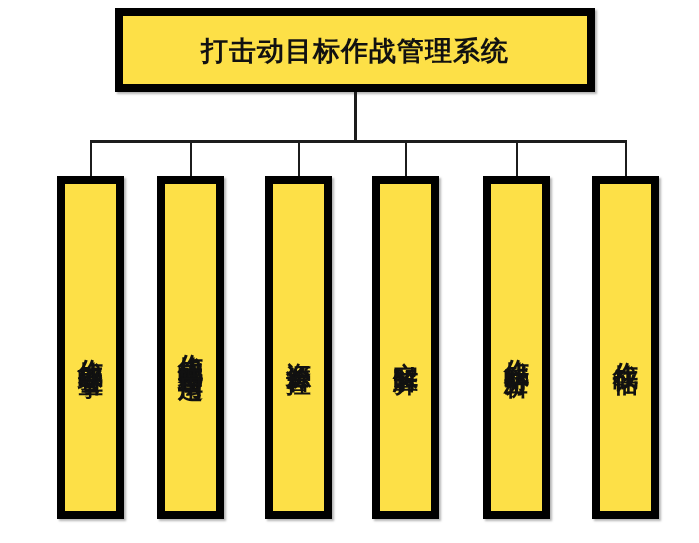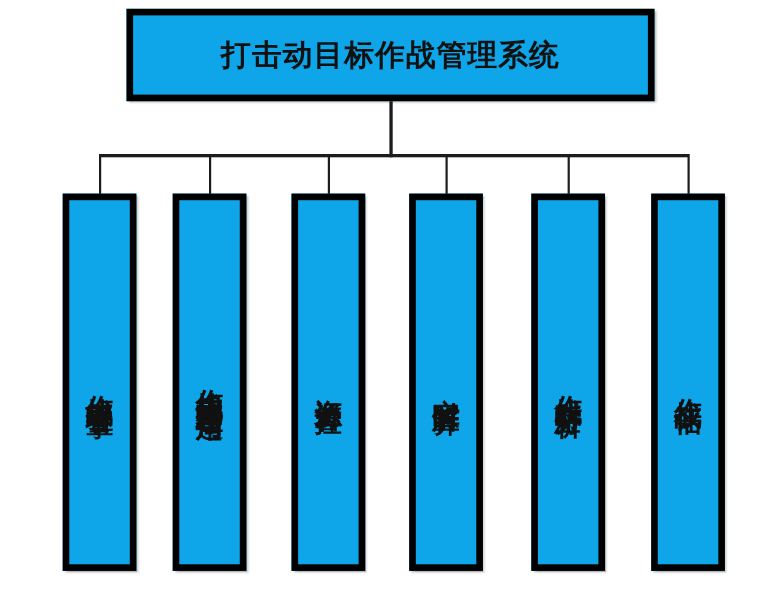--- a/index.html
+++ b/index.html
@@ -16,22 +16,22 @@
     width: 699px;
     height: 543px;
     background: #ffffff;
     overflow: hidden;
   }
 
   
   .node-box {
     position: absolute;
     box-sizing: border-box;
-    background: #0ea5e9;
-    border: 6px solid #000000;
+    background: #fde047;
+    border: 8px solid #000000;
     box-shadow: 2px 2px 2px rgba(120,120,120,0.55);
   }
   #root-node {
     left: 115px;
     top: 8px;
     width: 480px;
     height: 84px;
     display: flex;
     align-items: center;
     justify-content: center;

